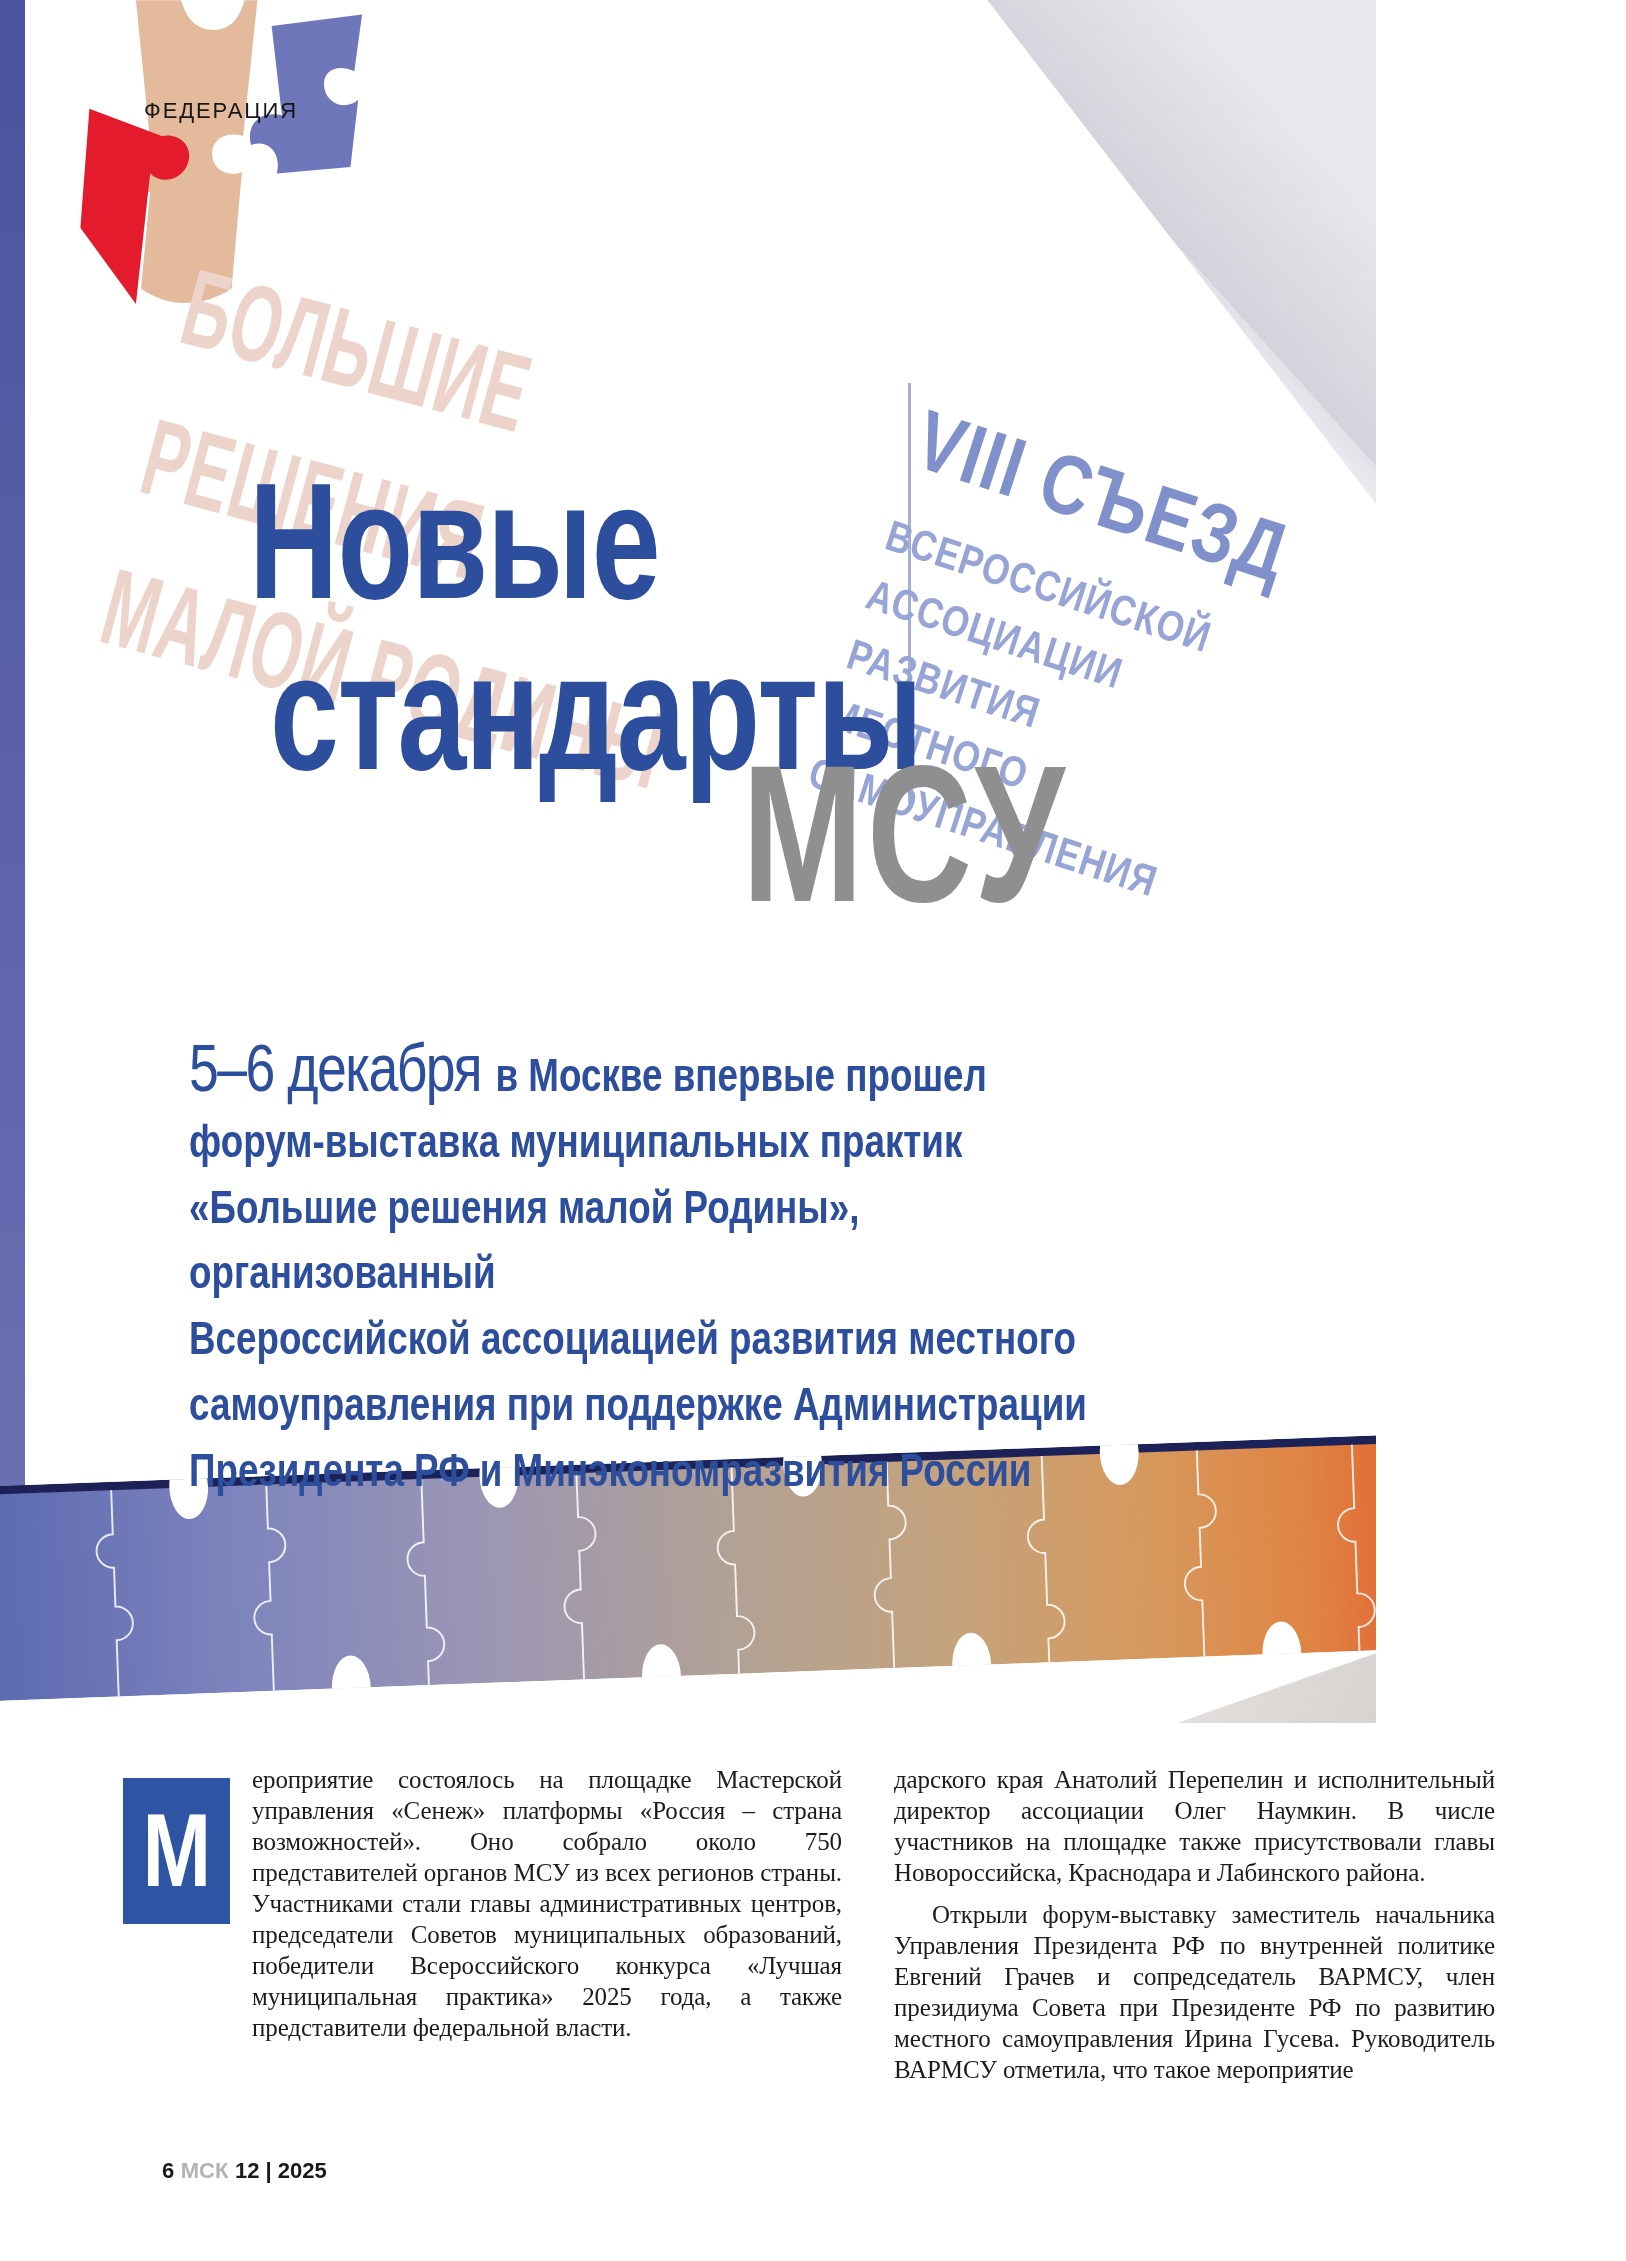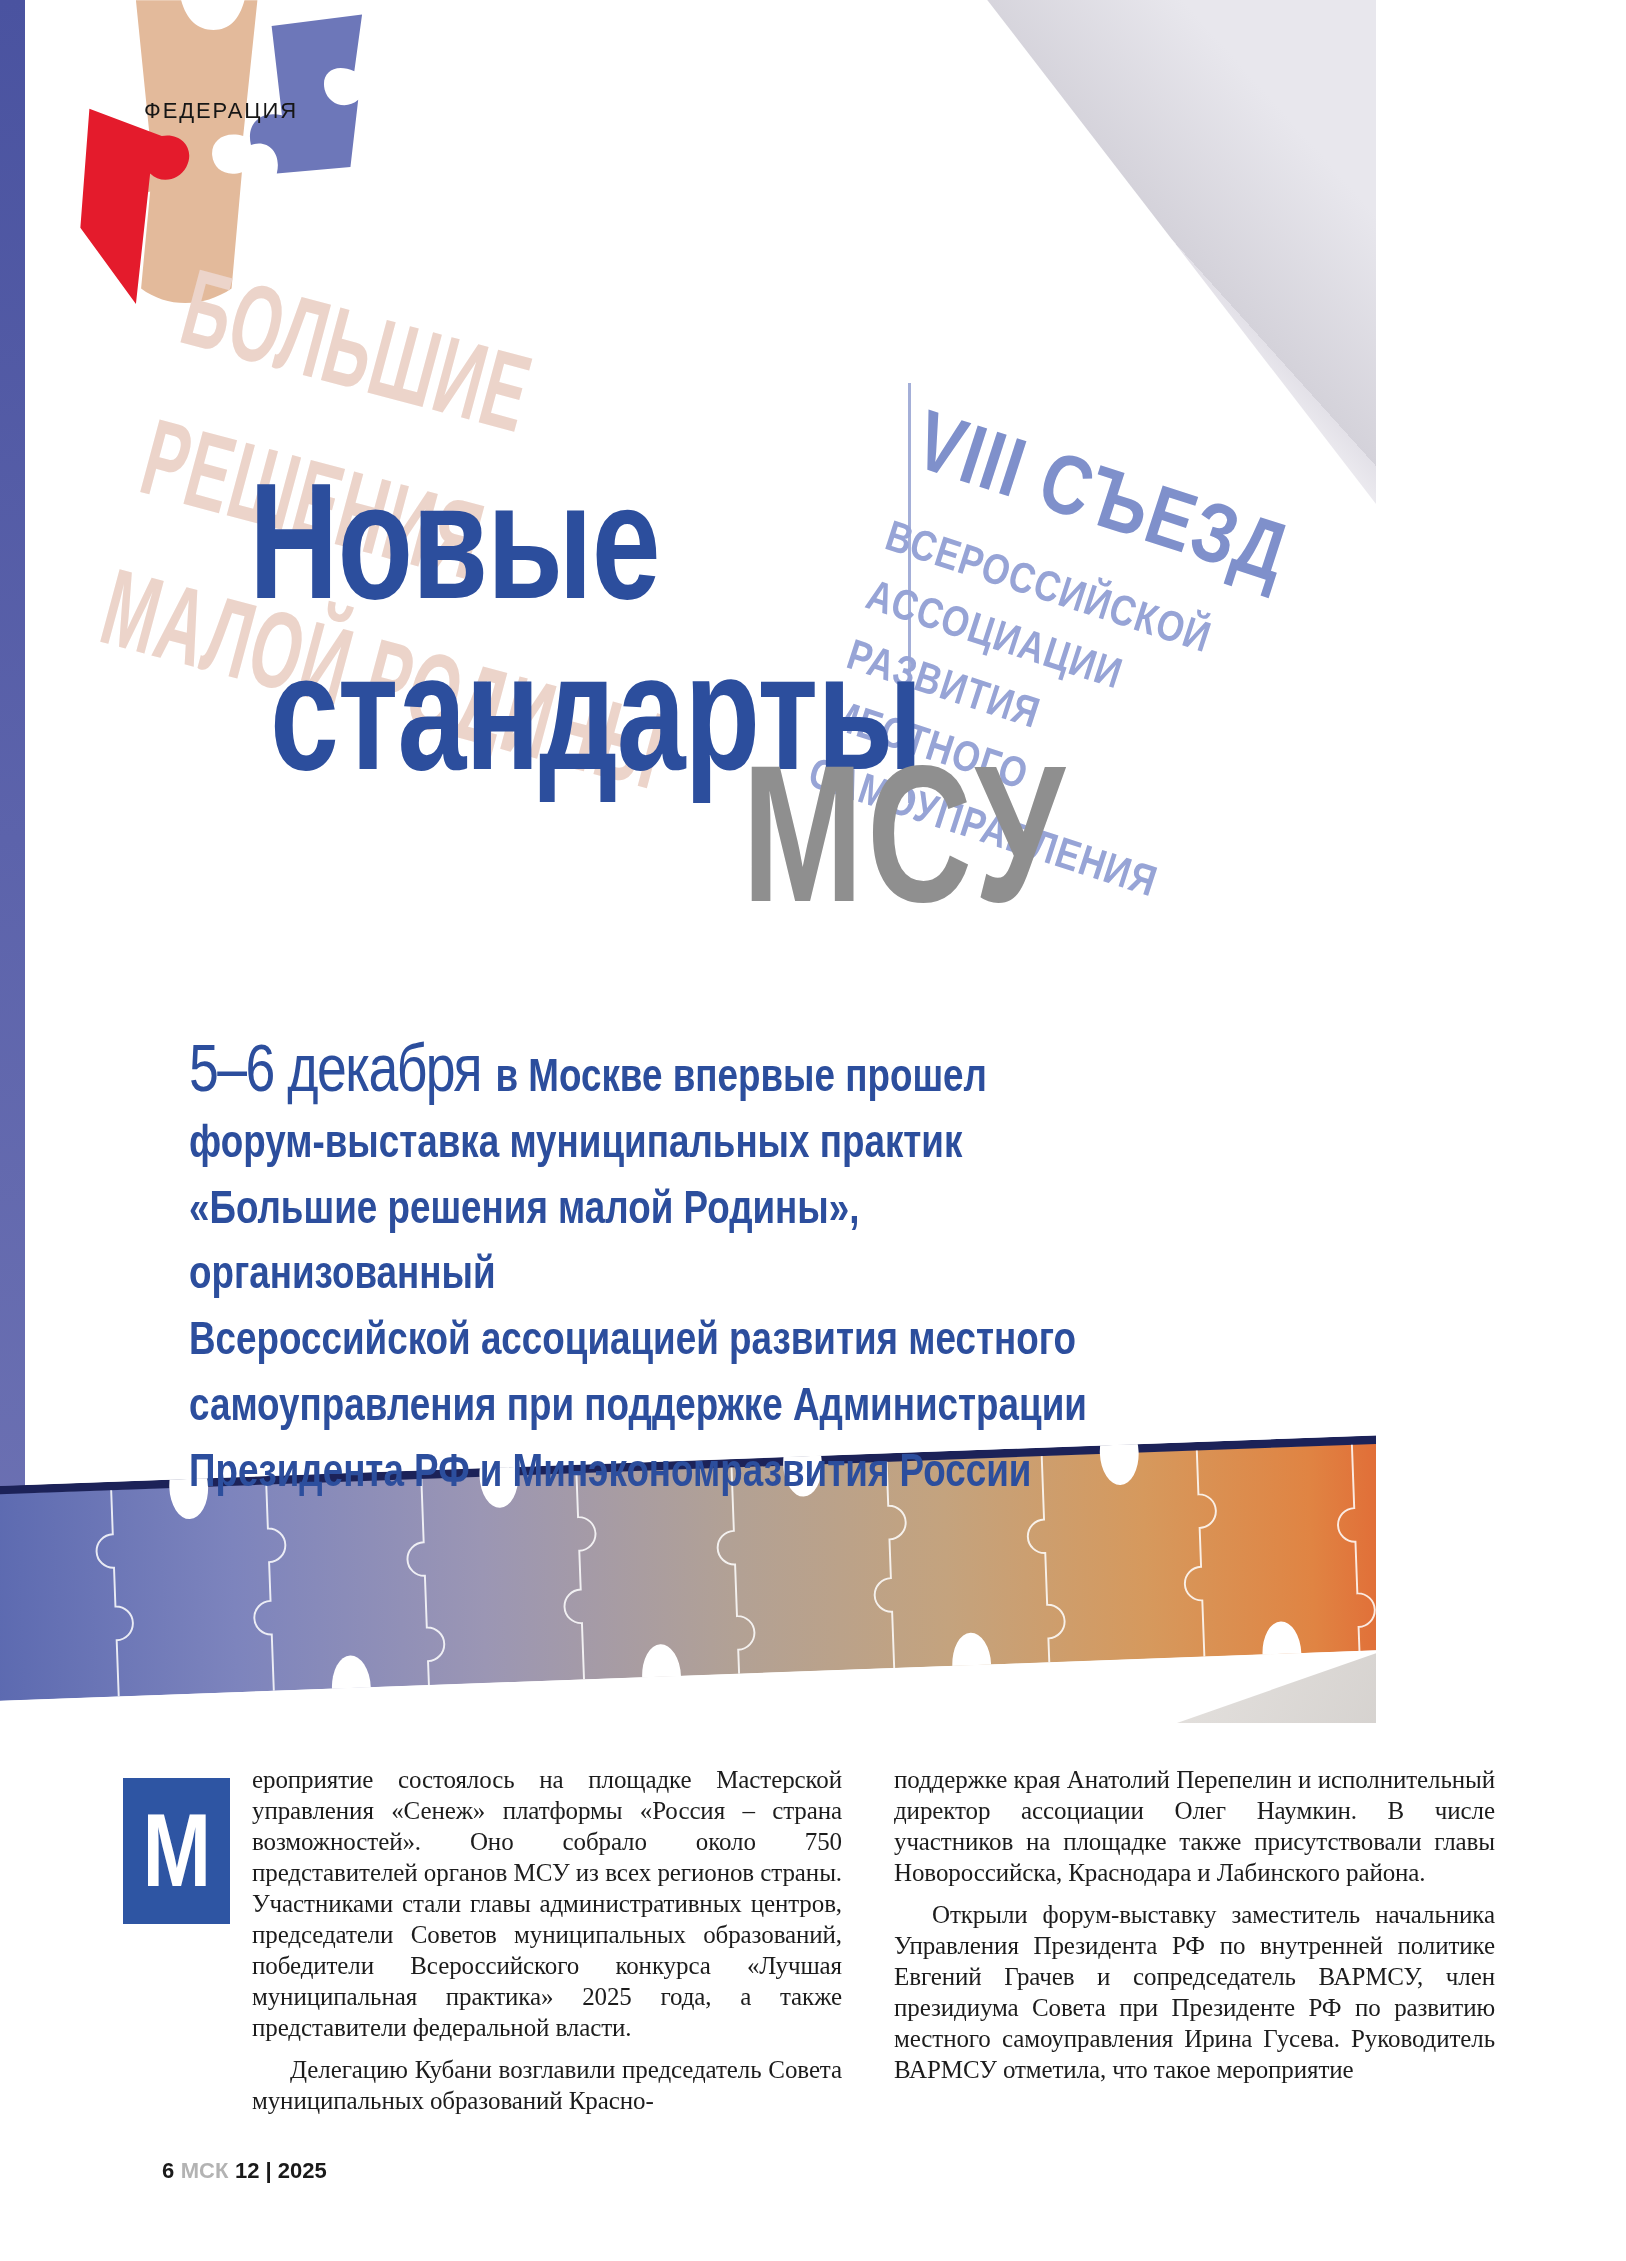--- a/index.html
+++ b/index.html
@@ -265,25 +265,24 @@
       </svg>
     </div>
   </div>
 
   <div class="dropcap">
     <span>М</span>
   </div>
 
   <div class="col col-1">
     <p>ероприятие состоялось на площадке Мастерской управления «Сенеж» платформы «Россия – страна возможностей». Оно собрало около 750 представителей органов МСУ из всех регионов страны. Участниками стали главы административных центров, председатели Советов муниципальных образований, победители Всероссийского конкурса «Лучшая муниципальная практика» 2025 года, а также представители федеральной власти.</p>
-    <p class="indent">Делегацию Кубани возглавили председатель Совета муниципальных образований Красно-</p>
   </div>
 
   <div class="col col-2">
-    <p>поддержке края Анатолий Перепелин и исполнительный директор ассоциации Олег Наумкин. В числе участников на площадке также присутствовали главы Новороссийска, Краснодара и Лабинского района.</p>
+    <p>дарского края Анатолий Перепелин и исполнительный директор ассоциации Олег Наумкин. В числе участников на площадке также присутствовали главы Новороссийска, Краснодара и Лабинского района.</p>
     <p class="indent">Открыли форум-выставку заместитель начальника Управления Президента РФ по внутренней политике Евгений Грачев и сопредседатель ВАРМСУ, член президиума Совета при Президенте РФ по развитию местного самоуправления Ирина Гусева. Руководитель ВАРМСУ отметила, что такое мероприятие</p>
   </div>
 
   <div class="footer">
     <span>6</span><span class="mag">МСК</span><span>12 | 2025</span>
   </div>
 
 </div>
 
 

